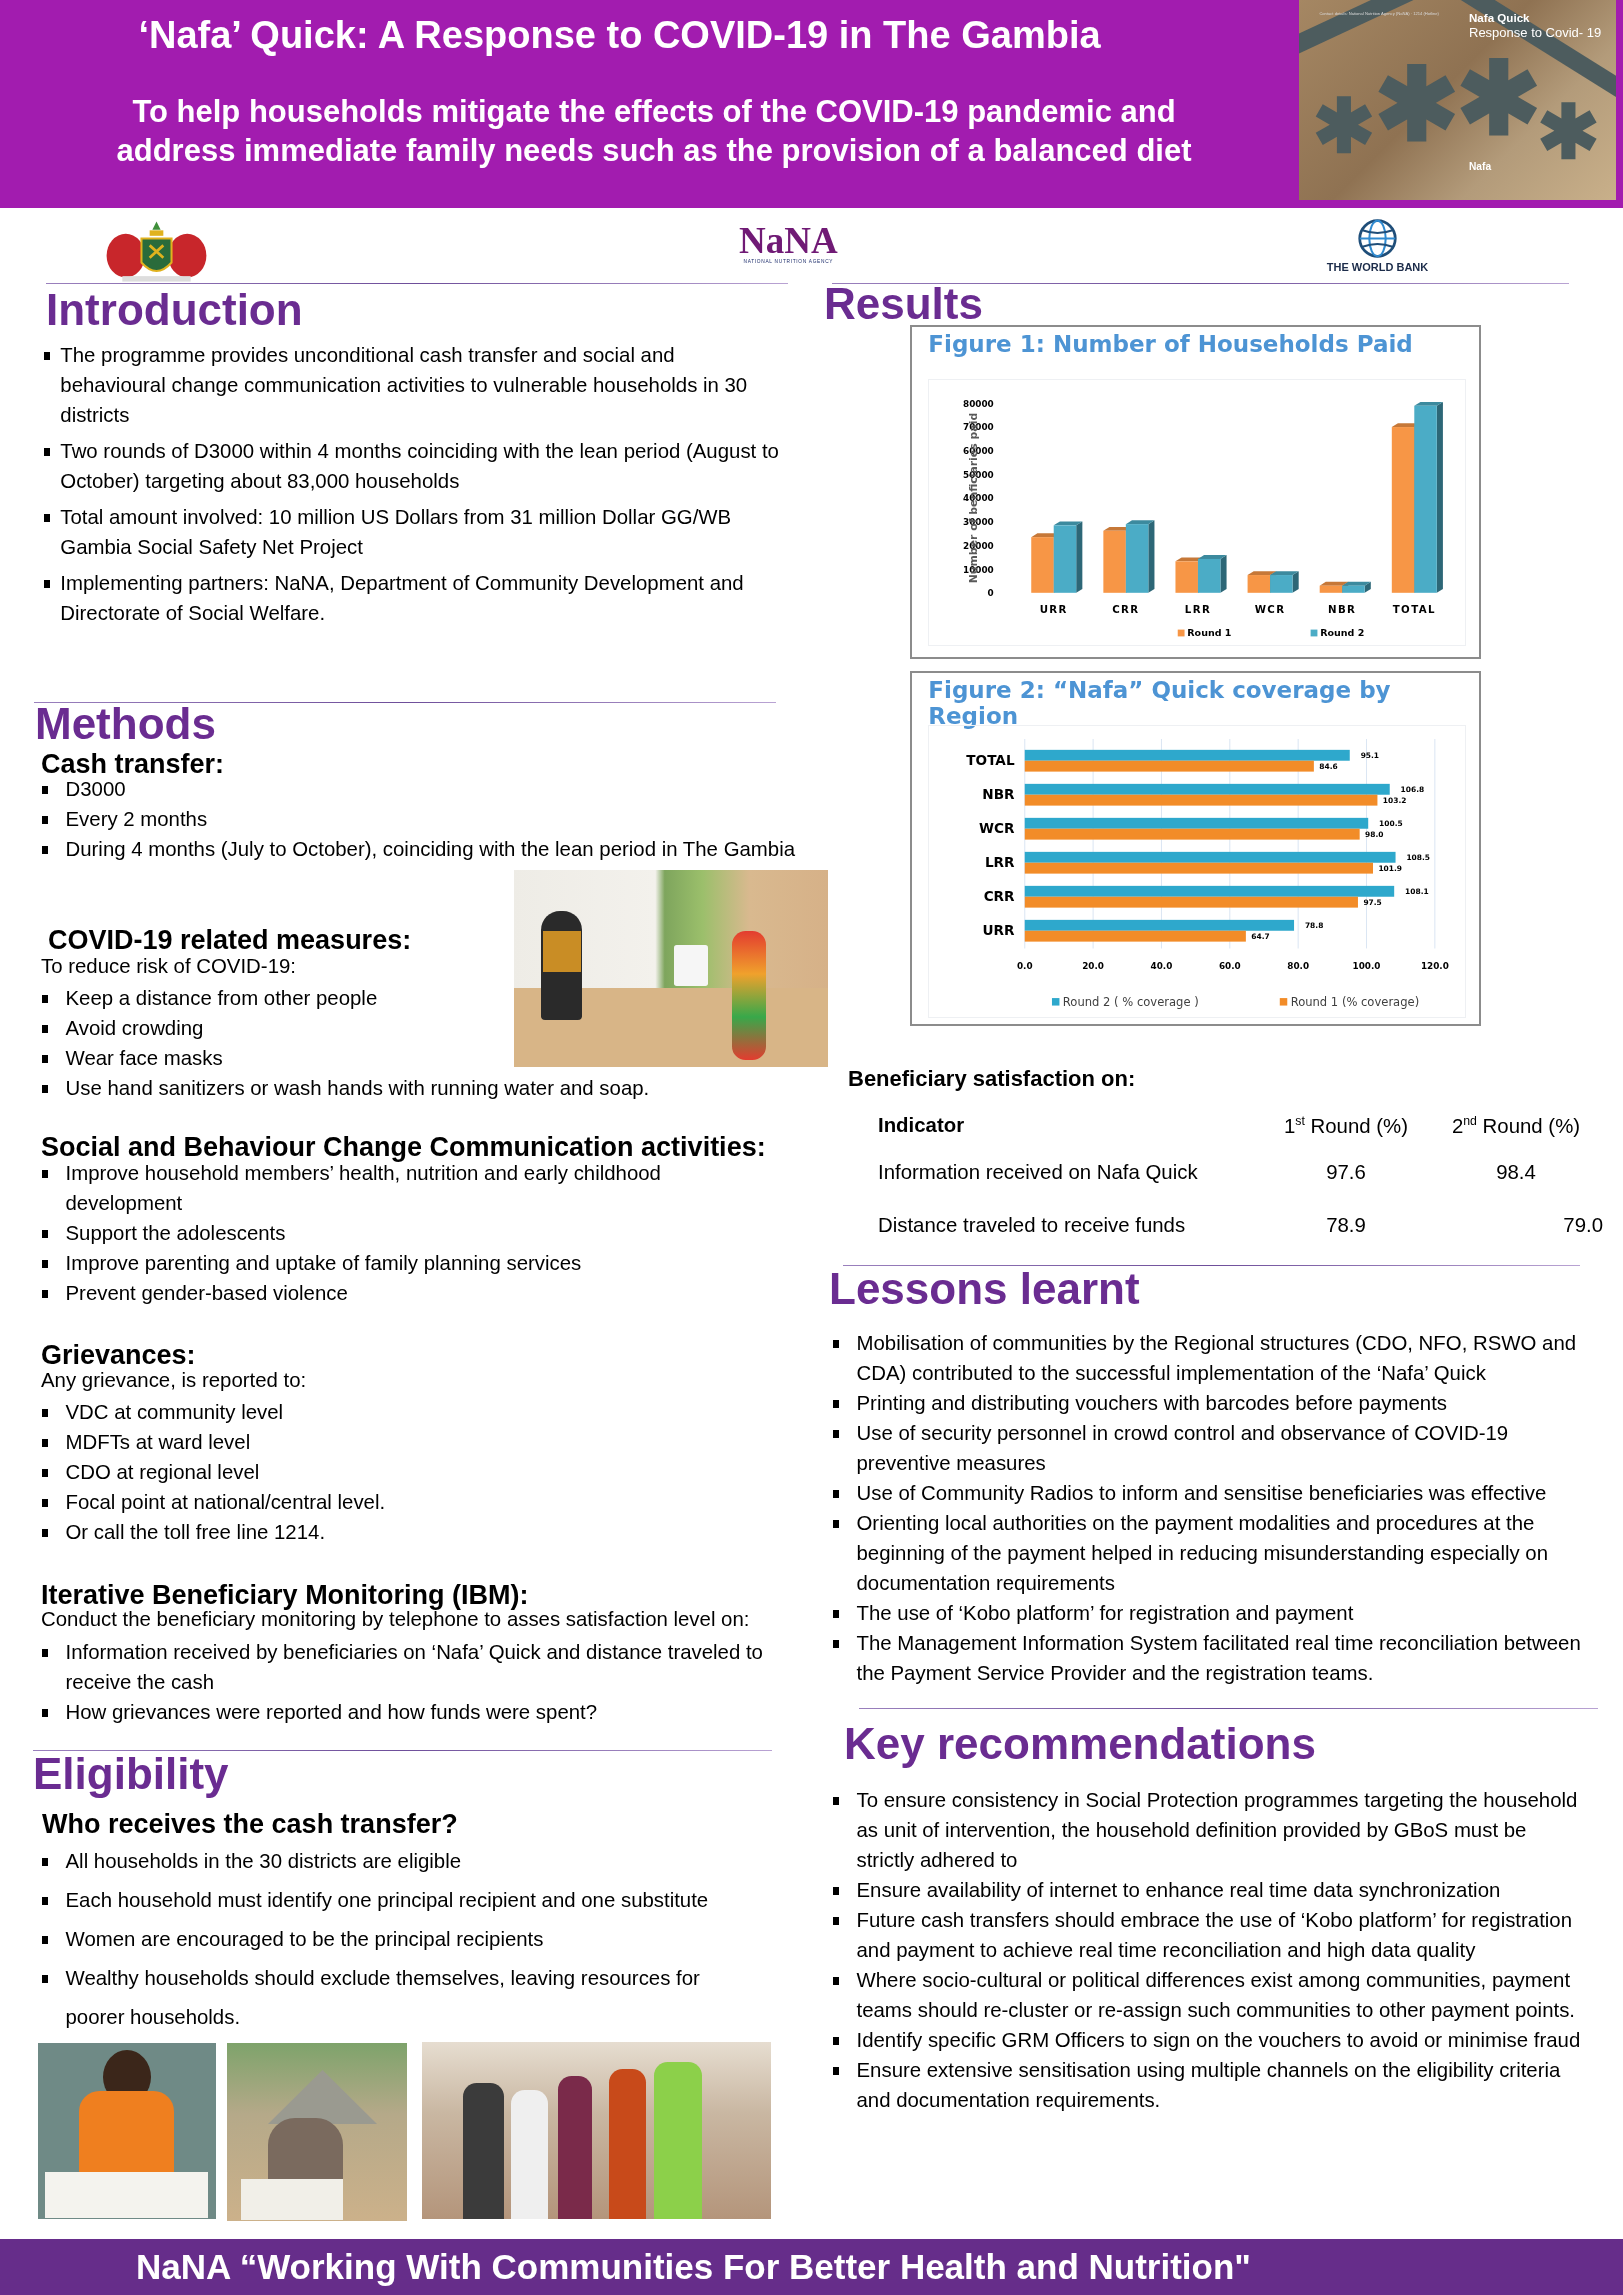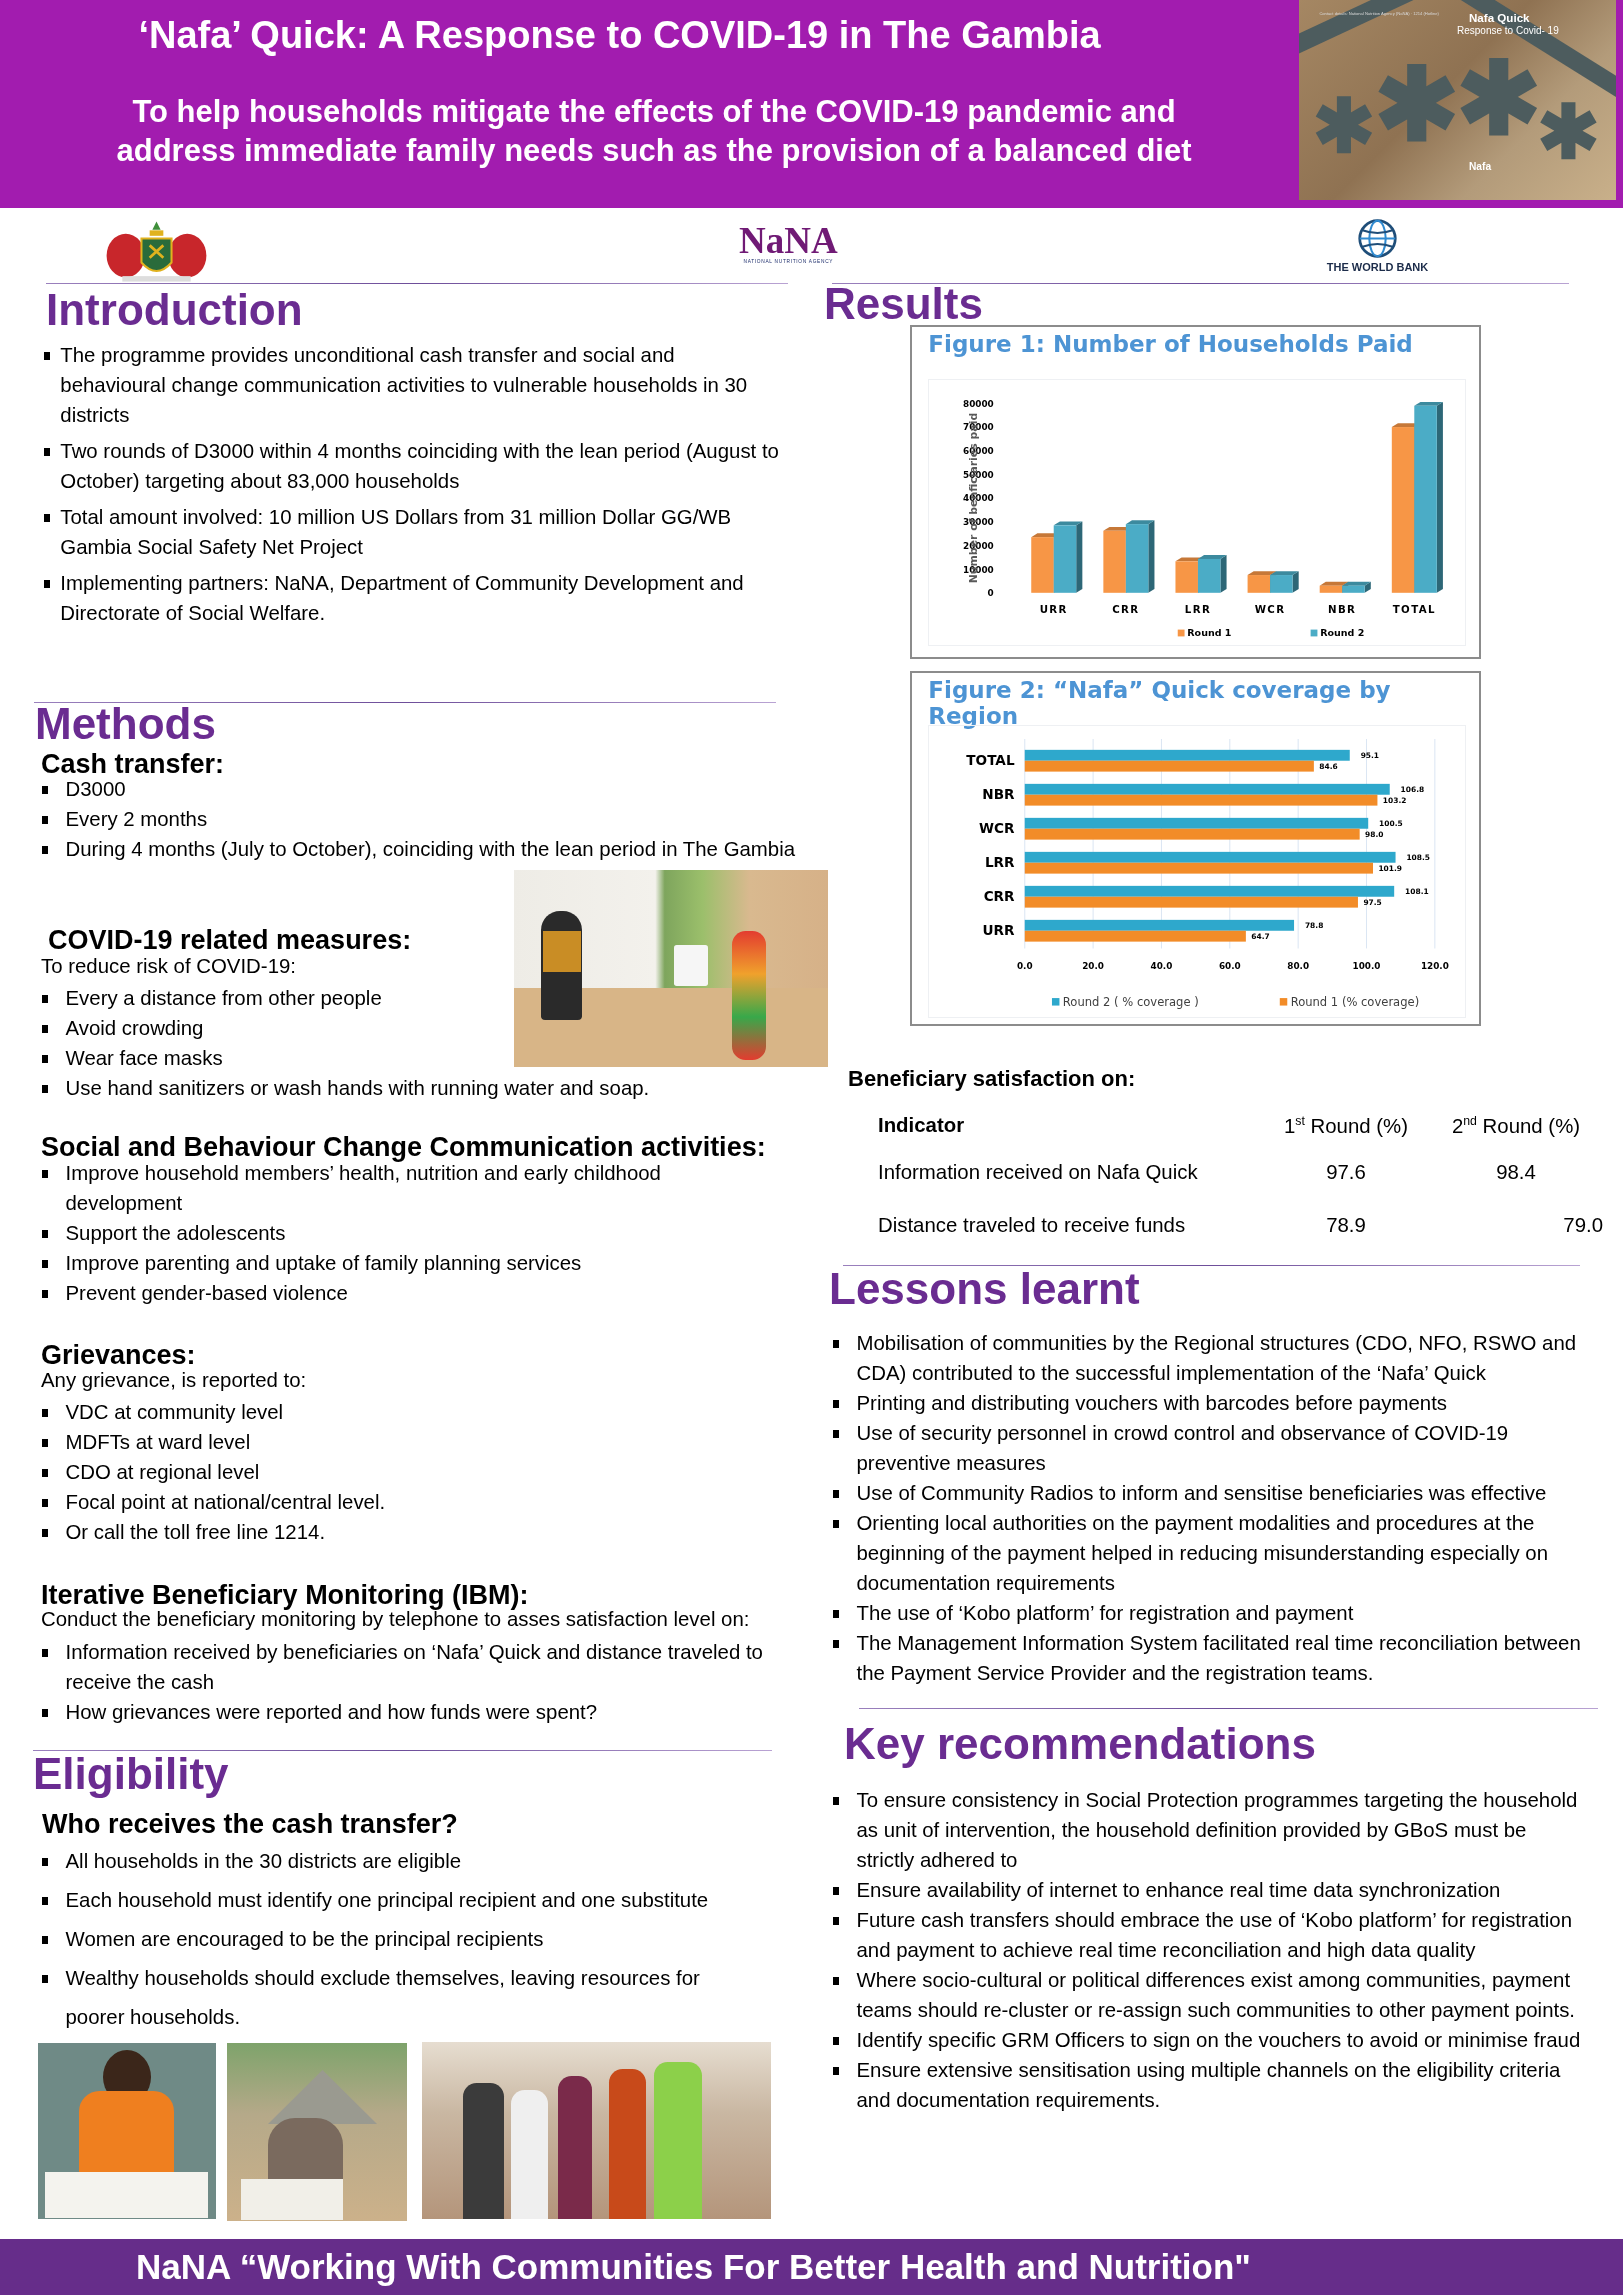--- a/index.html
+++ b/index.html
@@ -7,21 +7,21 @@
   body { position: relative; font-family: "Liberation Sans", sans-serif; color: #000; }
 
   .header { position: absolute; left: 0; top: 0; width: 1623px; height: 208px; background: #a21caf; }
   .title { position: absolute; left: 0; top: 13.6px; width: 1239px; text-align: center; color: #fff; font-weight: bold; font-size: 38px; }
   .subtitle { position: absolute; left: 41px; top: 92px; width: 1226px; text-align: center; color: #fff; font-weight: bold; font-size: 31px; line-height: 39px; }
   .cover { position: absolute; left: 1299px; top: 0; width: 317px; height: 200px; background: linear-gradient(135deg, #a58763 0%, #8f7252 45%, #b39b7a 70%, #c9b08a 100%); overflow: hidden; }
   .cover .roof { position: absolute; left: -13.6px; top: 41px; width: 381px; height: 17.7px; background: #4d5c5e; transform: rotate(-25deg); transform-origin: left; }
   .cover .roof2 { position: absolute; left: 150px; top: -27px; width: 259px; height: 17.7px; background: #4d5c5e; transform: rotate(32deg); transform-origin: left; }
   .cover .fig { position: absolute; color: #4d5c5e; font-size: 82px; line-height: 1; font-weight: bold; }
   .cover .ct { position: absolute; left: 170px; top: 11px; color: #fff; font-weight: bold; font-size: 11.6px; }
-  .cover .cs { position: absolute; left: 158px; top: 24.5px; color: #fff; font-size: 10px; }
+  .cover .cs { position: absolute; left: 170px; top: 24.5px; color: #fff; font-size: 13px; }
   .cover .logo { position: absolute; left: 170px; top: 161px; color: #fff; font-weight: bold; font-size: 10.2px; }
   .cover .contact { position: absolute; left: 20.4px; top: 11px; color: #d9d9d9; font-size: 4.1px; line-height: 5.4px; }
 
   .logos { position: absolute; top: 211px; left: 0; width: 1623px; height: 72px; }
   .coat { position: absolute; left: 95px; top: 6.8px; width: 123px; height: 65px; }
   .nana { position: absolute; left: 739px; top: 11px; text-align: center; }
   .nana .big { font-family: "Liberation Serif", serif; font-weight: bold; color: #701a75; font-size: 37px; line-height: 37px; }
   .nana .small { font-size: 4.8px; color: #1c2c6b; letter-spacing: 0.7px; }
   .wb { position: absolute; left: 1316px; top: 6.8px; width: 123px; text-align: center; }
   .wb .globe { width: 41px; height: 41px; margin: 0 auto; }
@@ -139,21 +139,21 @@
 <div class="sub" style="left:41px;top:749px;">Cash transfer:</div>
 <ul class="blist tight" style="left:41px;top:774px;width:766px;">
   <li>D3000</li>
   <li>Every 2 months</li>
   <li style="text-align:justify;">During 4 months (July to October), coinciding with the lean period in The Gambia</li>
 </ul>
 
 <div class="sub" style="left:48px;top:925px;">COVID-19 related measures:</div>
 <div class="text" style="left:41px;top:955px;">To reduce risk of COVID-19:</div>
 <ul class="blist tight" style="left:41px;top:983px;width:749px;">
-  <li>Every a distance from other people</li>
+  <li>Keep a distance from other people</li>
   <li>Avoid crowding</li>
   <li>Wear face masks</li>
   <li>Use hand sanitizers or wash hands with running water and soap.</li>
 </ul>
 
 <div class="photo ph1">
   <div class="floor"></div>
   <div class="man"></div>
   <div class="shirt"></div>
   <div class="bucket"></div>

